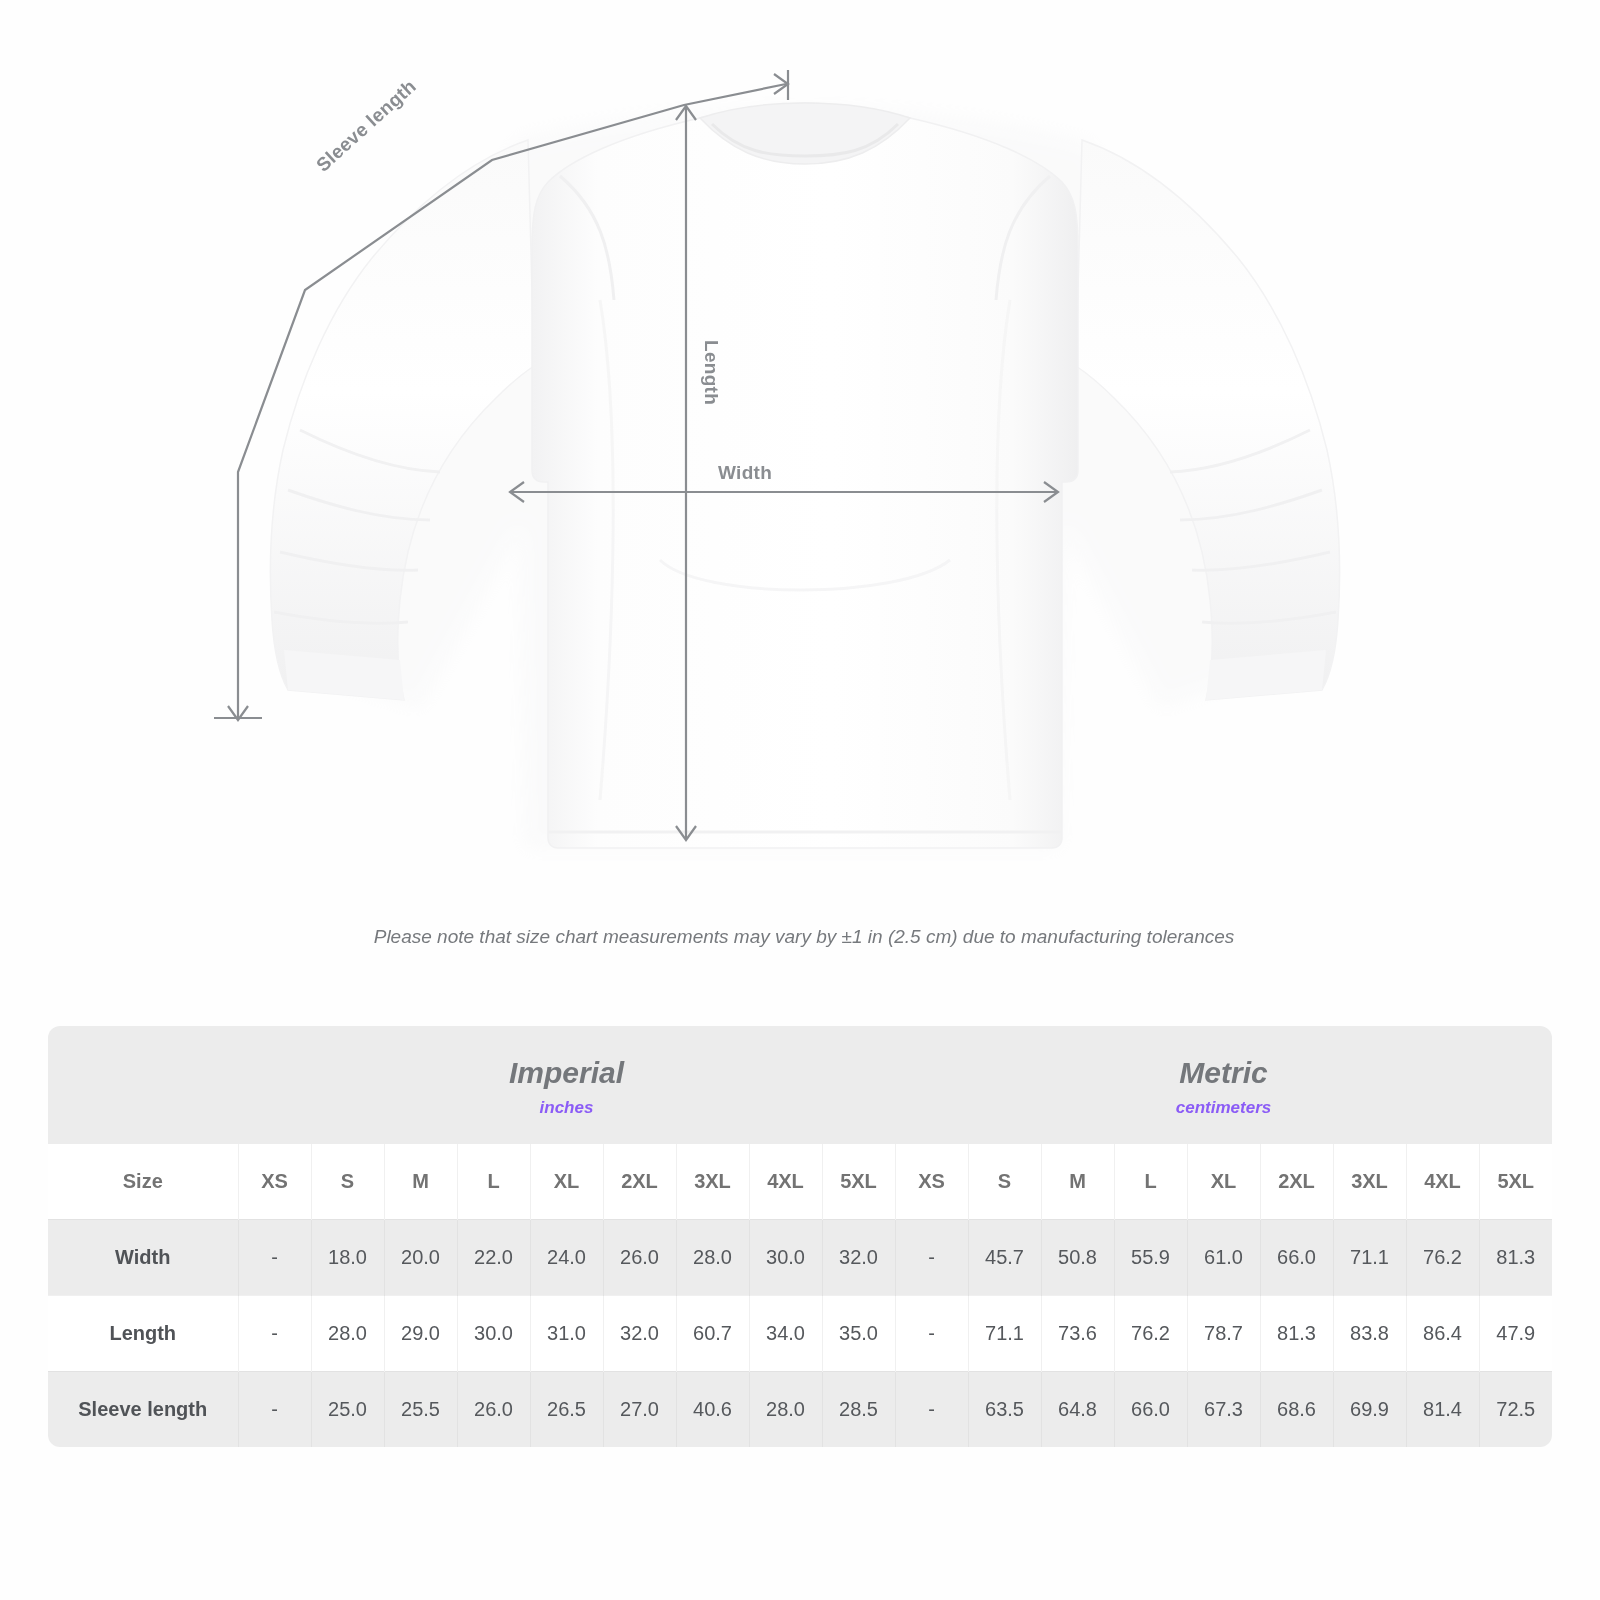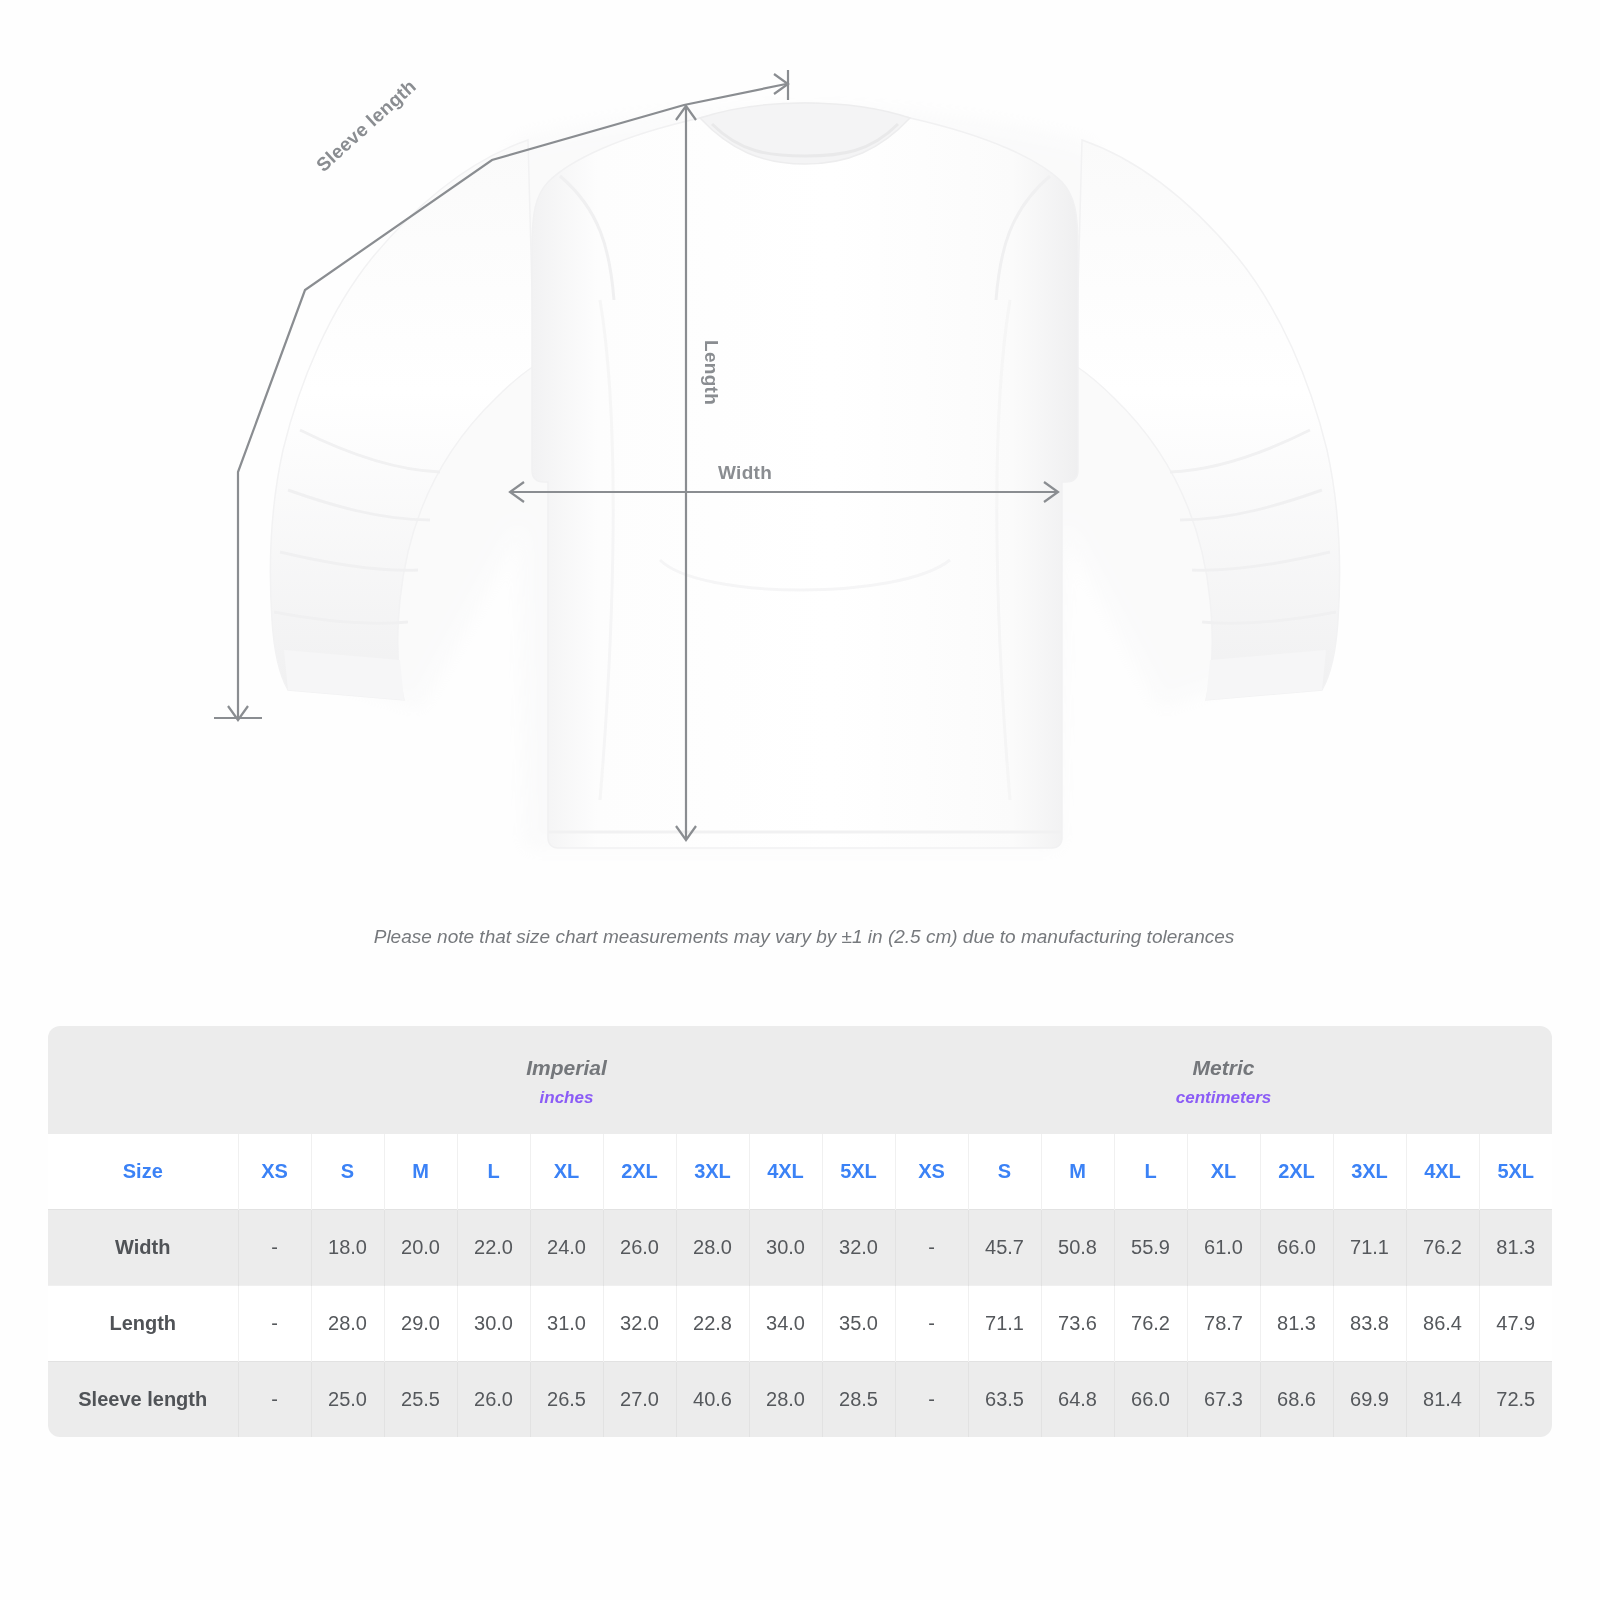--- a/index.html
+++ b/index.html
@@ -80,38 +80,38 @@
   thead .unit-row th {
     background: #ececec;
     padding: 30px 0 26px 0;
     text-align: center;
     vertical-align: top;
   }
   thead .unit-row th:first-child { border-top-left-radius: 12px; }
   thead .unit-row th:last-child { border-top-right-radius: 12px; text-align: center; }
   .unit-name {
     display: block;
-    font-size: 21px;
+    font-size: 30px;
     font-style: italic;
     font-weight: bold;
     color: #74777b;
   }
   .unit-sub {
     display: block;
     margin-top: 8px;
     font-size: 17px;
     font-style: italic;
     color: #8b5cf6;
   }
   thead .size-row th {
     background: #ffffff;
     padding: 26px 0;
     font-size: 20px;
     font-weight: bold;
-    color: #3b82f6;
+    color: #737373;
     text-align: center;
     border-right: 1px solid #f0f0f0;
   }
   thead .size-row th:last-child { border-right: none; }
   thead .size-row th.rowhead { font-size: 20px; }
 
   tbody td {
     padding: 26px 0;
     font-size: 20px;
     color: #55585c;
@@ -347,21 +347,21 @@
           <td>81.3</td>
         </tr>
         <tr class="plain">
           <td class="rowhead">Length</td>
           <td>-</td>
           <td>28.0</td>
           <td>29.0</td>
           <td>30.0</td>
           <td>31.0</td>
           <td>32.0</td>
-          <td>22.8</td>
+          <td>60.7</td>
           <td>34.0</td>
           <td>35.0</td>
           <td>-</td>
           <td>71.1</td>
           <td>73.6</td>
           <td>76.2</td>
           <td>78.7</td>
           <td>81.3</td>
           <td>83.8</td>
           <td>86.4</td>

